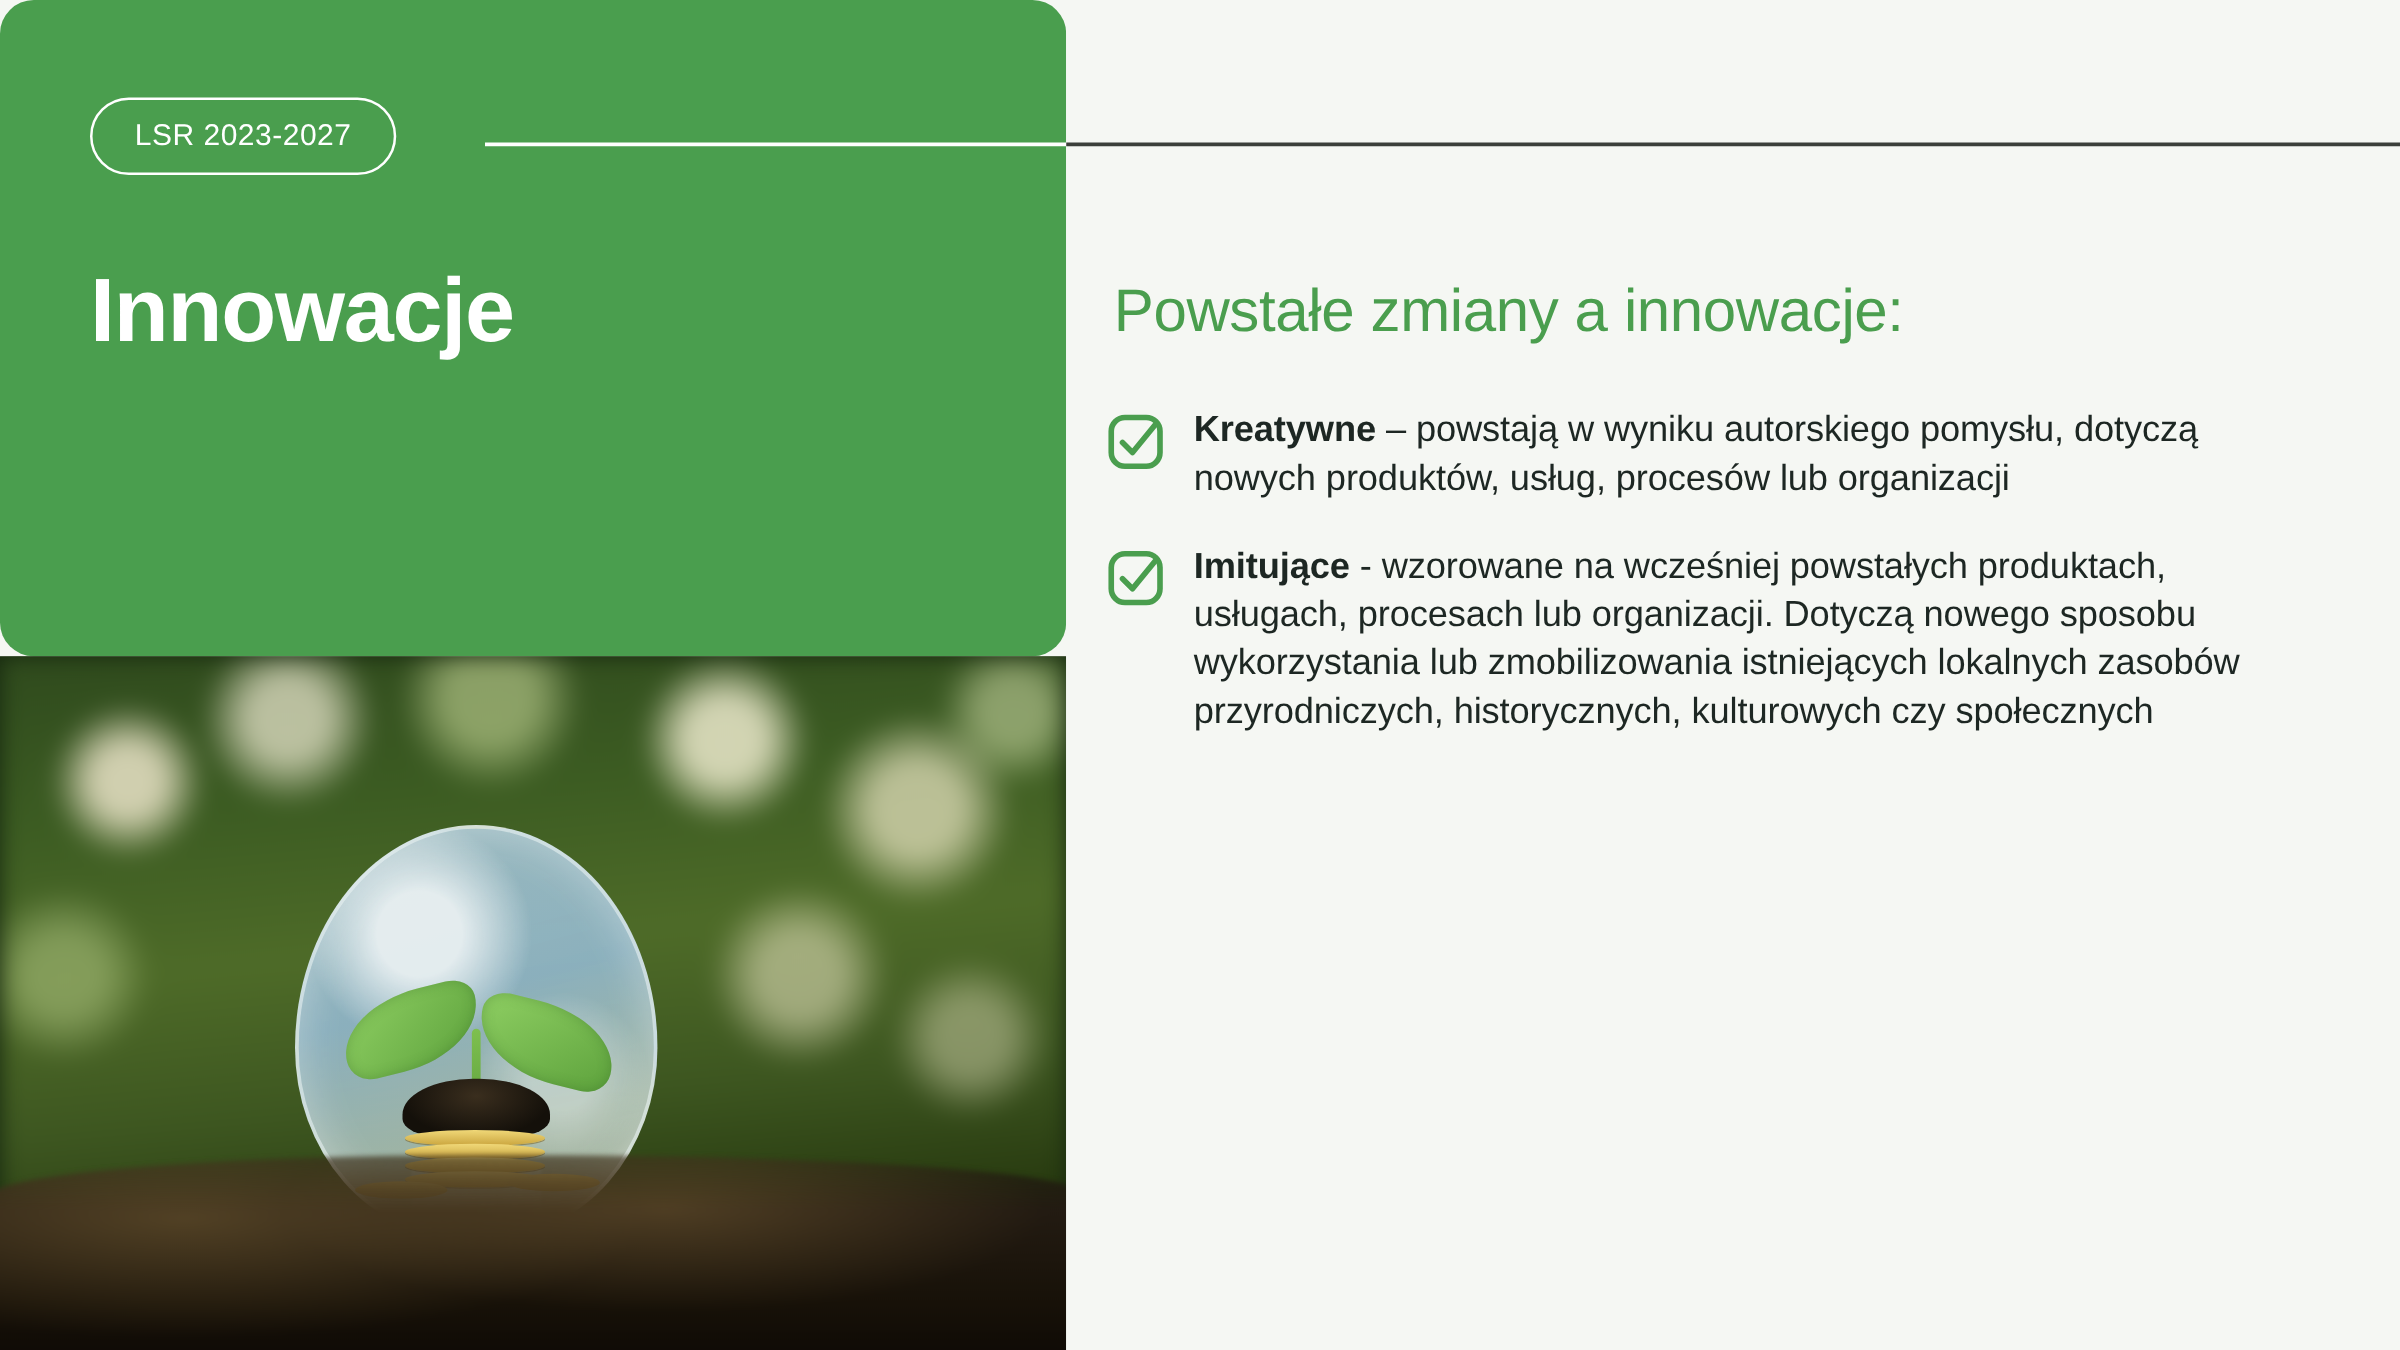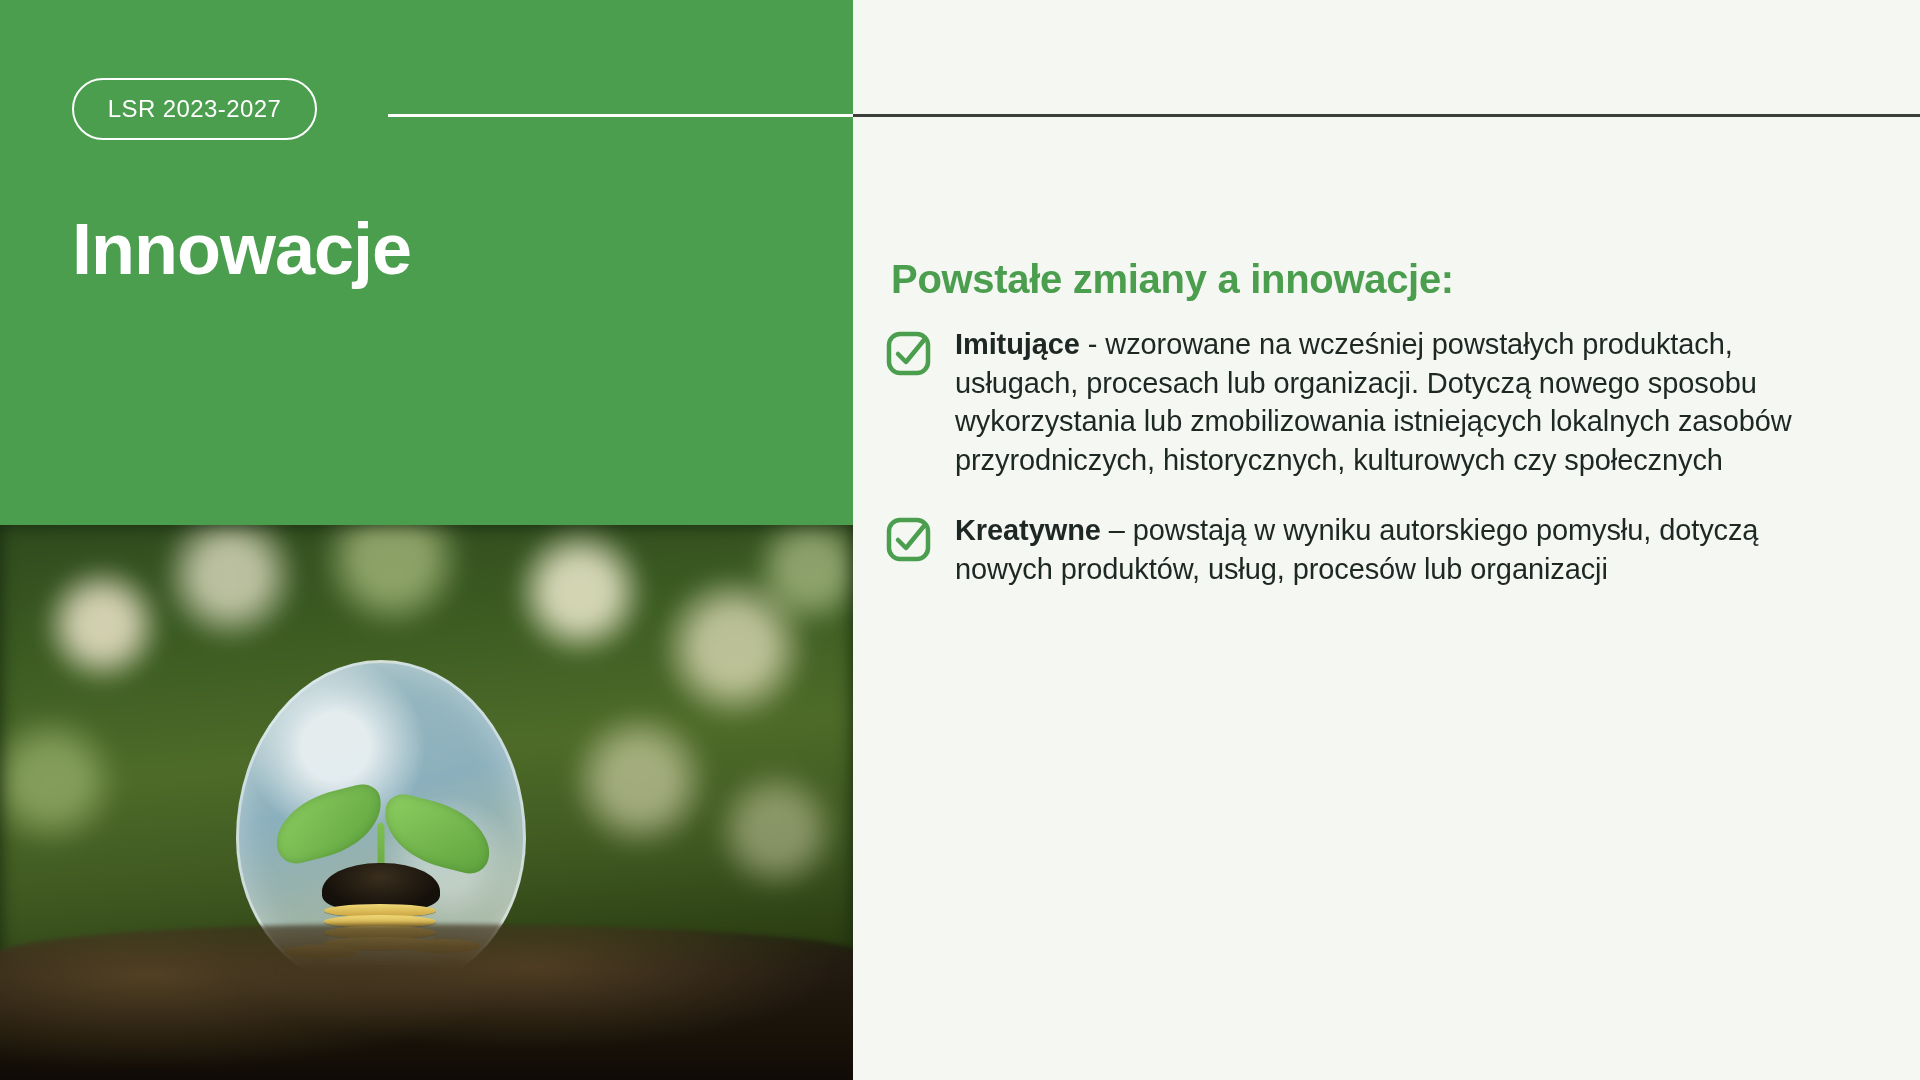--- a/index.html
+++ b/index.html
@@ -29,20 +29,21 @@
     overflow: hidden;
   }
 
   .green-panel {
     position: absolute;
     left: 0;
     top: 0;
     width: 853px;
     height: 525px;
     background: #4a9e4e;
+    border-radius: 27px;
   }
 
   .badge {
     position: absolute;
     left: 72px;
     top: 78px;
     width: 245px;
     height: 62px;
     border: 2px solid #ffffff;
     border-radius: 34px;
@@ -243,24 +244,23 @@
     width: 1067px;
     height: 3px;
     background: #3b3f3a;
   }
 
   .panel-heading {
     position: absolute;
     left: 38px;
     top: 222px;
     color: #4a9e4e;
-    font-size: 40px;
-    font-weight: 700;
+    font-size: 48px;
+    font-weight: 400;
     letter-spacing: -0.3px;
-    margin-top: 35px;
   }
 
   .bullet-list {
     position: absolute;
     left: 32px;
     top: 325px;
     width: 1000px;
   }
 
   .bullet {
@@ -333,32 +333,32 @@
     <div class="bullet-list">
 
       <div class="bullet">
         <span class="bullet-icon">
           <svg viewBox="0 0 48 48" aria-hidden="true">
             <rect x="4" y="5" width="39" height="39" rx="11" ry="11" fill="none" stroke="#4a9e4e" stroke-width="4.5"></rect>
             <path d="M13 25 L21 33 L39 11" fill="none" stroke="#4a9e4e" stroke-width="4.5" stroke-linecap="round" stroke-linejoin="round"></path>
           </svg>
         </span>
         <div class="bullet-text">
-          <b>Imitujące</b><span> - </span><span>wzorowane na wcześniej powstałych produktach, usługach, procesach lub organizacji. Dotyczą nowego sposobu wykorzystania lub zmobilizowania istniejących lokalnych zasobów przyrodniczych, historycznych, kulturowych czy społecznych</span>
+          <b>Kreatywne</b><span> – </span><span>powstają w wyniku autorskiego pomysłu, dotyczą nowych produktów, usług, procesów lub organizacji</span>
         </div>
       </div>
 
       <div class="bullet">
         <span class="bullet-icon">
           <svg viewBox="0 0 48 48" aria-hidden="true">
             <rect x="4" y="5" width="39" height="39" rx="11" ry="11" fill="none" stroke="#4a9e4e" stroke-width="4.5"></rect>
             <path d="M13 25 L21 33 L39 11" fill="none" stroke="#4a9e4e" stroke-width="4.5" stroke-linecap="round" stroke-linejoin="round"></path>
           </svg>
         </span>
         <div class="bullet-text">
-          <b>Kreatywne</b><span> – </span><span>powstają w wyniku autorskiego pomysłu, dotyczą nowych produktów, usług, procesów lub organizacji</span>
+          <b>Imitujące</b><span> - </span><span>wzorowane na wcześniej powstałych produktach, usługach, procesach lub organizacji. Dotyczą nowego sposobu wykorzystania lub zmobilizowania istniejących lokalnych zasobów przyrodniczych, historycznych, kulturowych czy społecznych</span>
         </div>
       </div>
 
 
     </div>
   </div>
 </div>
 
 </body></html>

